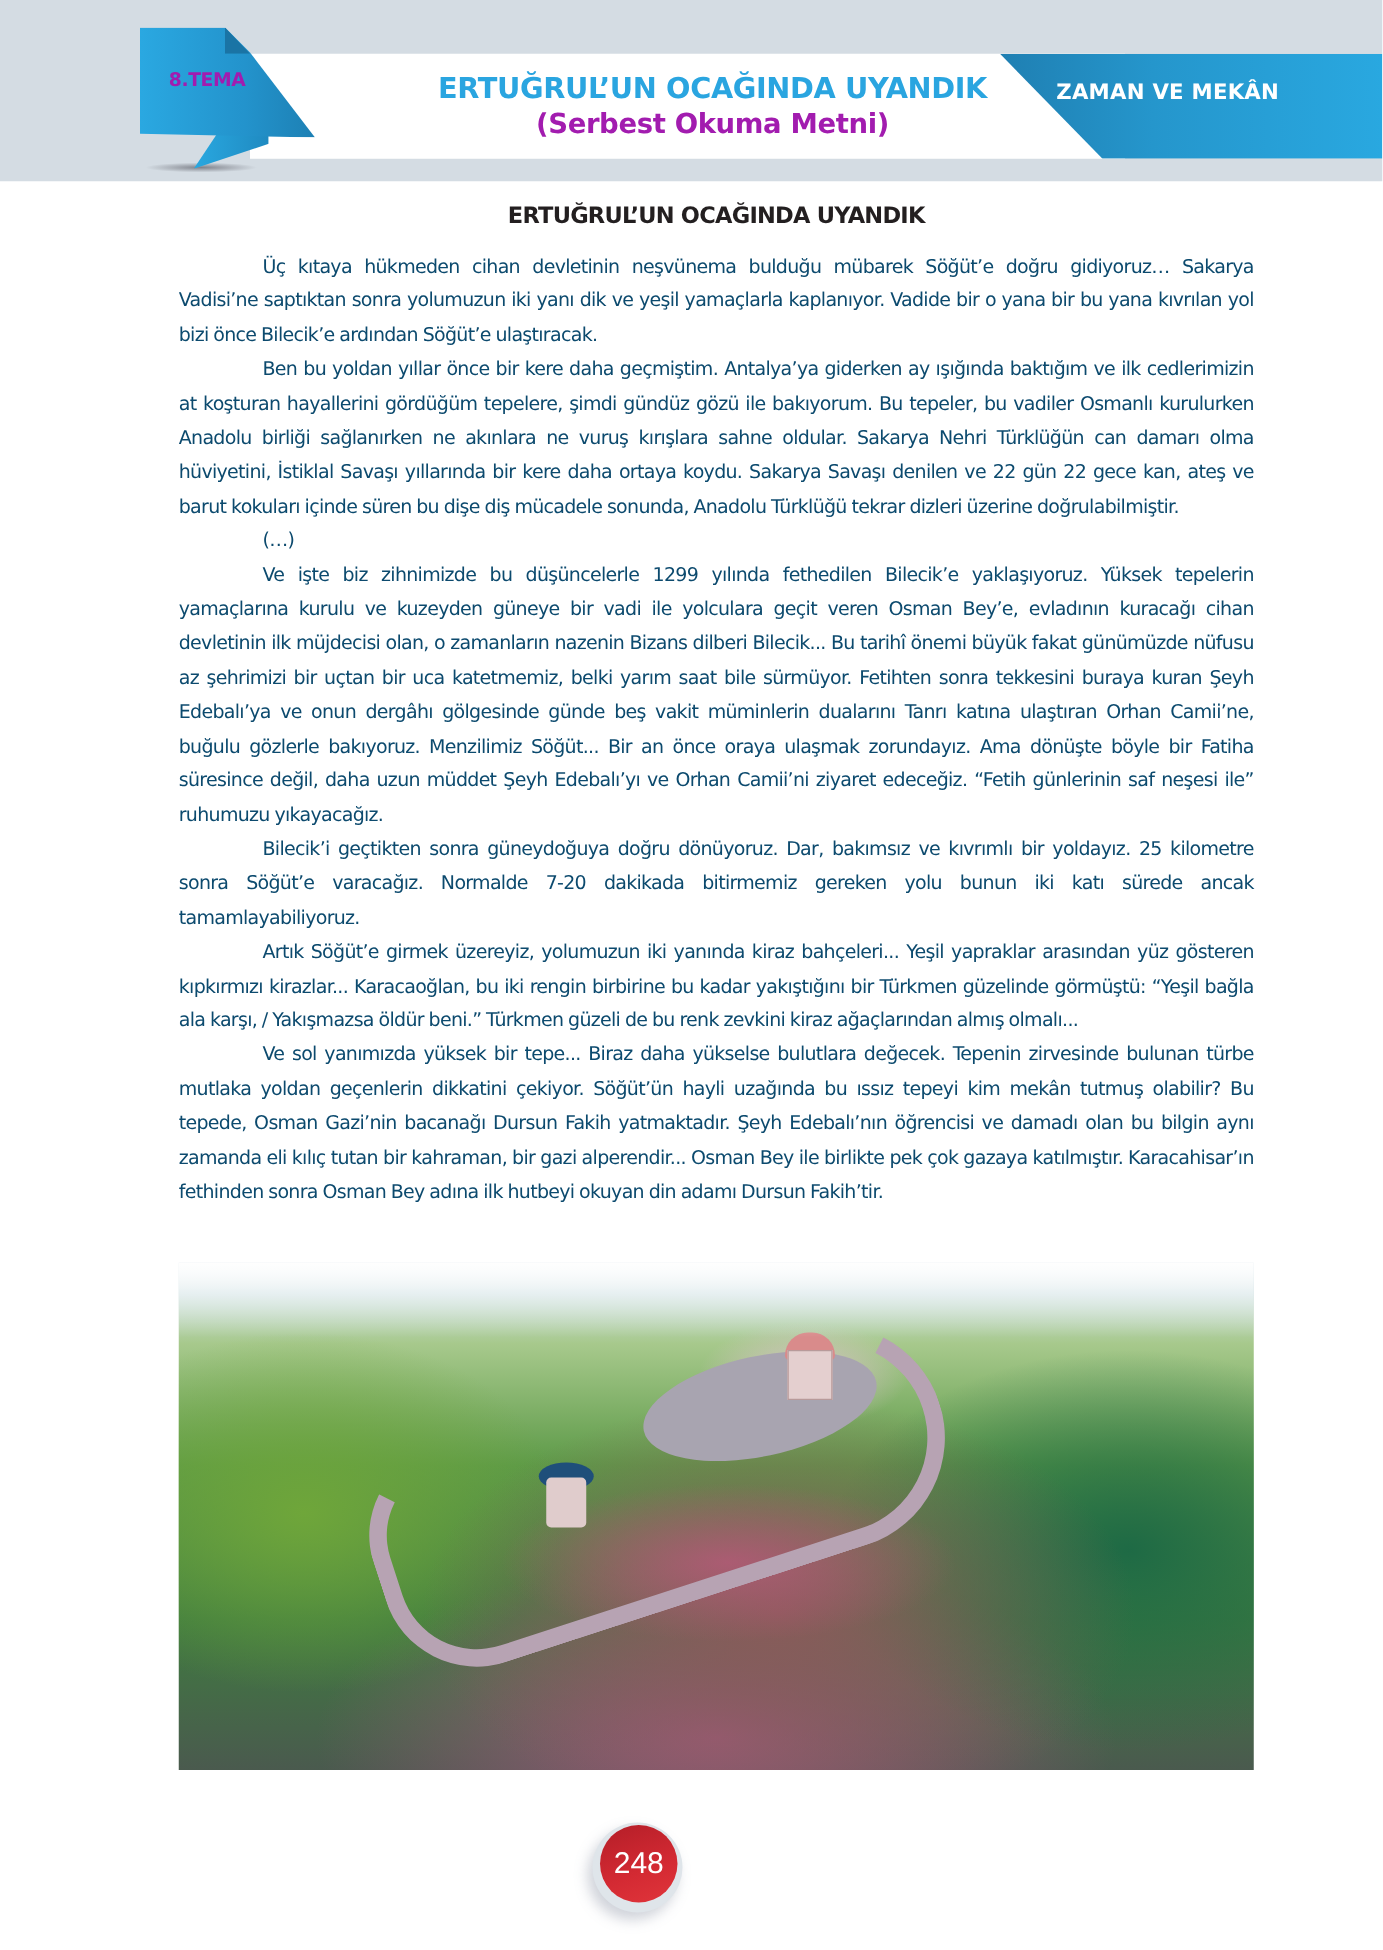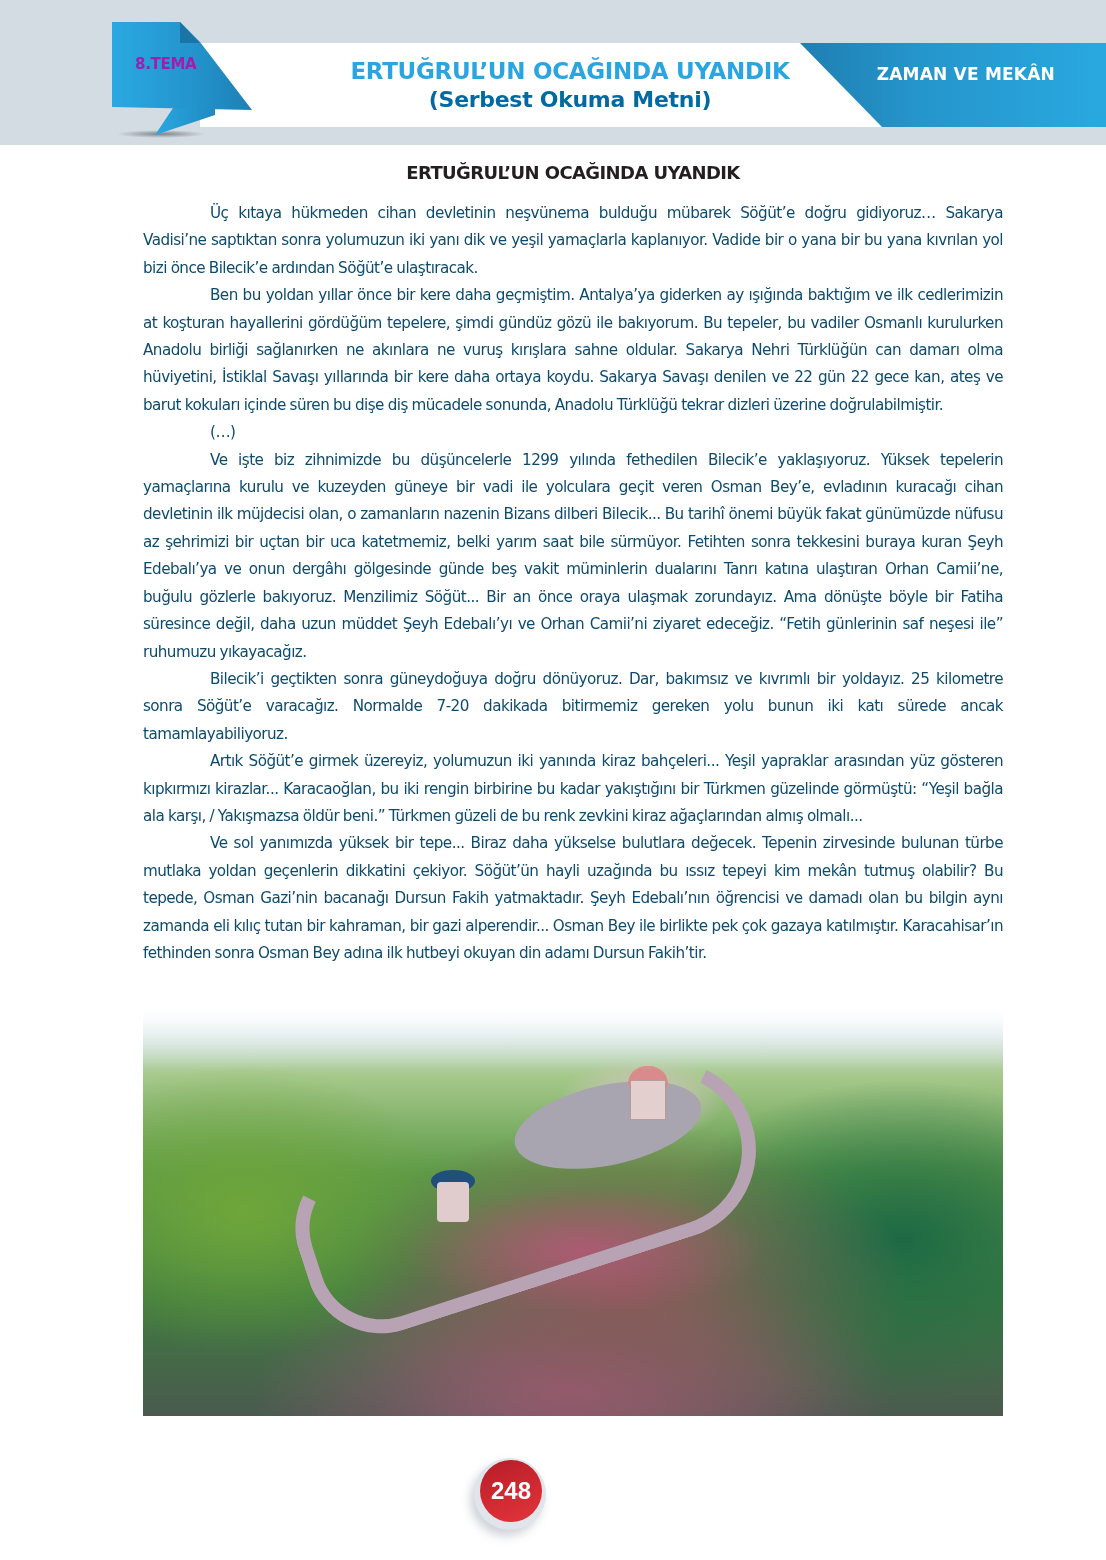--- a/index.html
+++ b/index.html
@@ -16,21 +16,21 @@
       background: #ffffff;
     }
     .header-right-band {
       position: absolute; left: 800px; top: 43px; width: 306px; height: 84px;
       background: linear-gradient(90deg, #1f7fb2 0%, #2596cc 40%, #29a8e0 100%);
       clip-path: polygon(0 0, 100% 0, 100% 100%, 82px 100%);
     }
     .header-right-label {
       position: absolute; left: 845px; top: 64px; width: 210px;
       color: #ffffff; font-family: "DejaVu Sans", sans-serif; font-weight: bold;
-      font-size: 17px; letter-spacing: 0.2px; text-align: right;
+      font-size: 17px; letter-spacing: 0.2px; text-align: left;
     }
 
     
     .ribbon-shadow {
       position: absolute; left: 116px; top: 130px; width: 90px; height: 8px;
       border-radius: 50%;
       background: radial-gradient(ellipse at center, rgba(60,60,70,0.55) 0%, rgba(60,60,70,0) 70%);
     }
     .ribbon-tail {
       position: absolute; left: 155px; top: 105px; width: 60px; height: 30px;
@@ -53,21 +53,21 @@
       font-size: 15px; letter-spacing: -0.3px;
     }
 
     .header-title {
       position: absolute; left: 300px; top: 56px; width: 540px; text-align: center;
       color: #2aa5e0; font-family: "DejaVu Sans", sans-serif; font-weight: bold;
       font-size: 23px; letter-spacing: -0.3px; line-height: 30px;
     }
     .header-subtitle {
       position: absolute; left: 300px; top: 86px; width: 540px; text-align: center;
-      color: #0369a1; font-family: "DejaVu Sans", sans-serif; font-weight: bold;
+      color: #a21caf; font-family: "DejaVu Sans", sans-serif; font-weight: bold;
       font-size: 22px; letter-spacing: -0.3px; line-height: 28px;
     }
 
     
     .article-title {
       position: absolute; left: 143px; top: 162px; width: 860px; text-align: center;
       font-family: "DejaVu Sans", sans-serif; font-weight: bold; font-size: 18px;
       color: #231f20; letter-spacing: -0.6px;
     }
     .article-photo {
@@ -126,21 +126,21 @@
       border-radius: 50%; background: #dfe5ea;
       box-shadow: -4px 6px 10px rgba(120,130,150,0.35);
     }
     .page-badge {
       position: absolute; left: 480px; top: 1460px; width: 62px; height: 62px;
       border-radius: 50%;
       background: linear-gradient(160deg, #b41e28 0%, #d42a33 60%, #e0353b 100%);
       display: flex; align-items: center; justify-content: center;
     }
     .page-number {
-      color: #ffffff; font-family: "Liberation Sans", sans-serif; font-weight: bold;
+      color: #ffffff; font-family: "Liberation Sans", sans-serif; font-weight: normal;
       font-size: 24px;
     }
   </style>
 </head>
 <body>
 
 <div class="header-bg"></div>
 <div class="header-white-band"></div>
 <div class="header-right-band"></div>
 <div class="header-right-label">ZAMAN VE MEKÂN</div>

